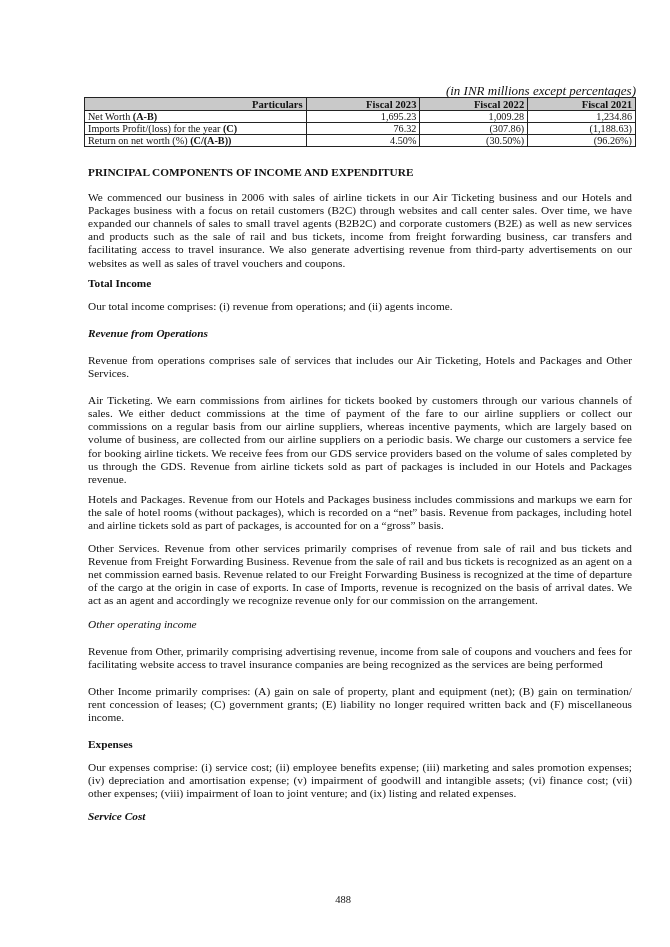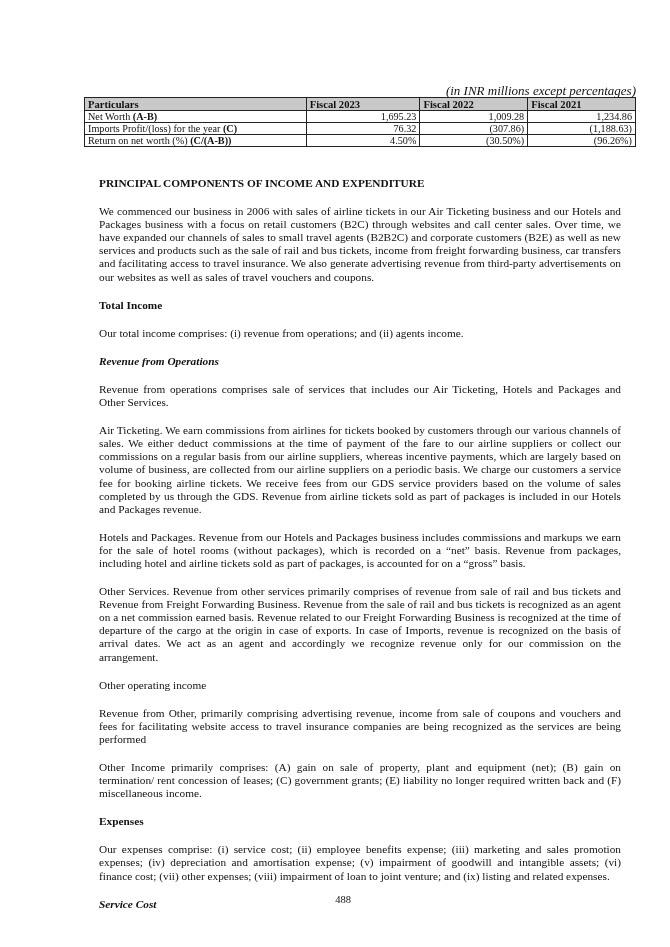--- a/index.html
+++ b/index.html
@@ -11,30 +11,30 @@
   .page { position: absolute; left: 84px; top: 0; width: 552px; }
   .unit-note {
     position: absolute; top: 85px; right: 0;
     font-size: 13px; font-style: italic; line-height: 12px;
   }
   table.fin {
     position: absolute; top: 97px; left: 0; width: 552px;
     border-collapse: collapse; font-size: 10.2px; line-height: 11px;
   }
   table.fin th, table.fin td { border: 1px solid #222; padding: 0 3px; height: 11px; white-space: nowrap; }
-  table.fin th { background: #c9c9c9; font-weight: bold; text-align: left; font-size: 10.6px; height: 12px; }
+  table.fin th { background: #c9c9c9; font-weight: bold; text-align: right; font-size: 10.6px; height: 12px; }
   table.fin td.num { text-align: right; }
   table.fin col.c1 { width: 222px; } table.fin col.c2 { width: 114px; }
   table.fin col.c3 { width: 108px; } table.fin col.c4 { width: 108px; }
   .flow { position: absolute; top: 162px; left: 0; width: 552px; font-size: 11.3px; line-height: 13.1px; }
-  .flow p { margin: 15px; text-align: justify; }
+  .flow p { margin: 4px; text-align: justify; }
   .h-main { font-weight: bold; margin-bottom: 12px !important; }
   .h-bold { font-weight: bold; }
   .h-bi { font-weight: bold; font-style: italic; }
-  .h-i { }
+  .h-i { font-style: italic; }
   .lead { }
   .gap-s { margin-bottom: 7px !important; }
   .gap-m { margin-bottom: 10px !important; }
   .gap-l { margin-bottom: 14px !important; }
   .pagenum { position: absolute; top: 894px; left: 8px; width: 670px; text-align: center; font-size: 10.5px; }
 </style>
 </head>
 <body>
 
 <div class="page">

